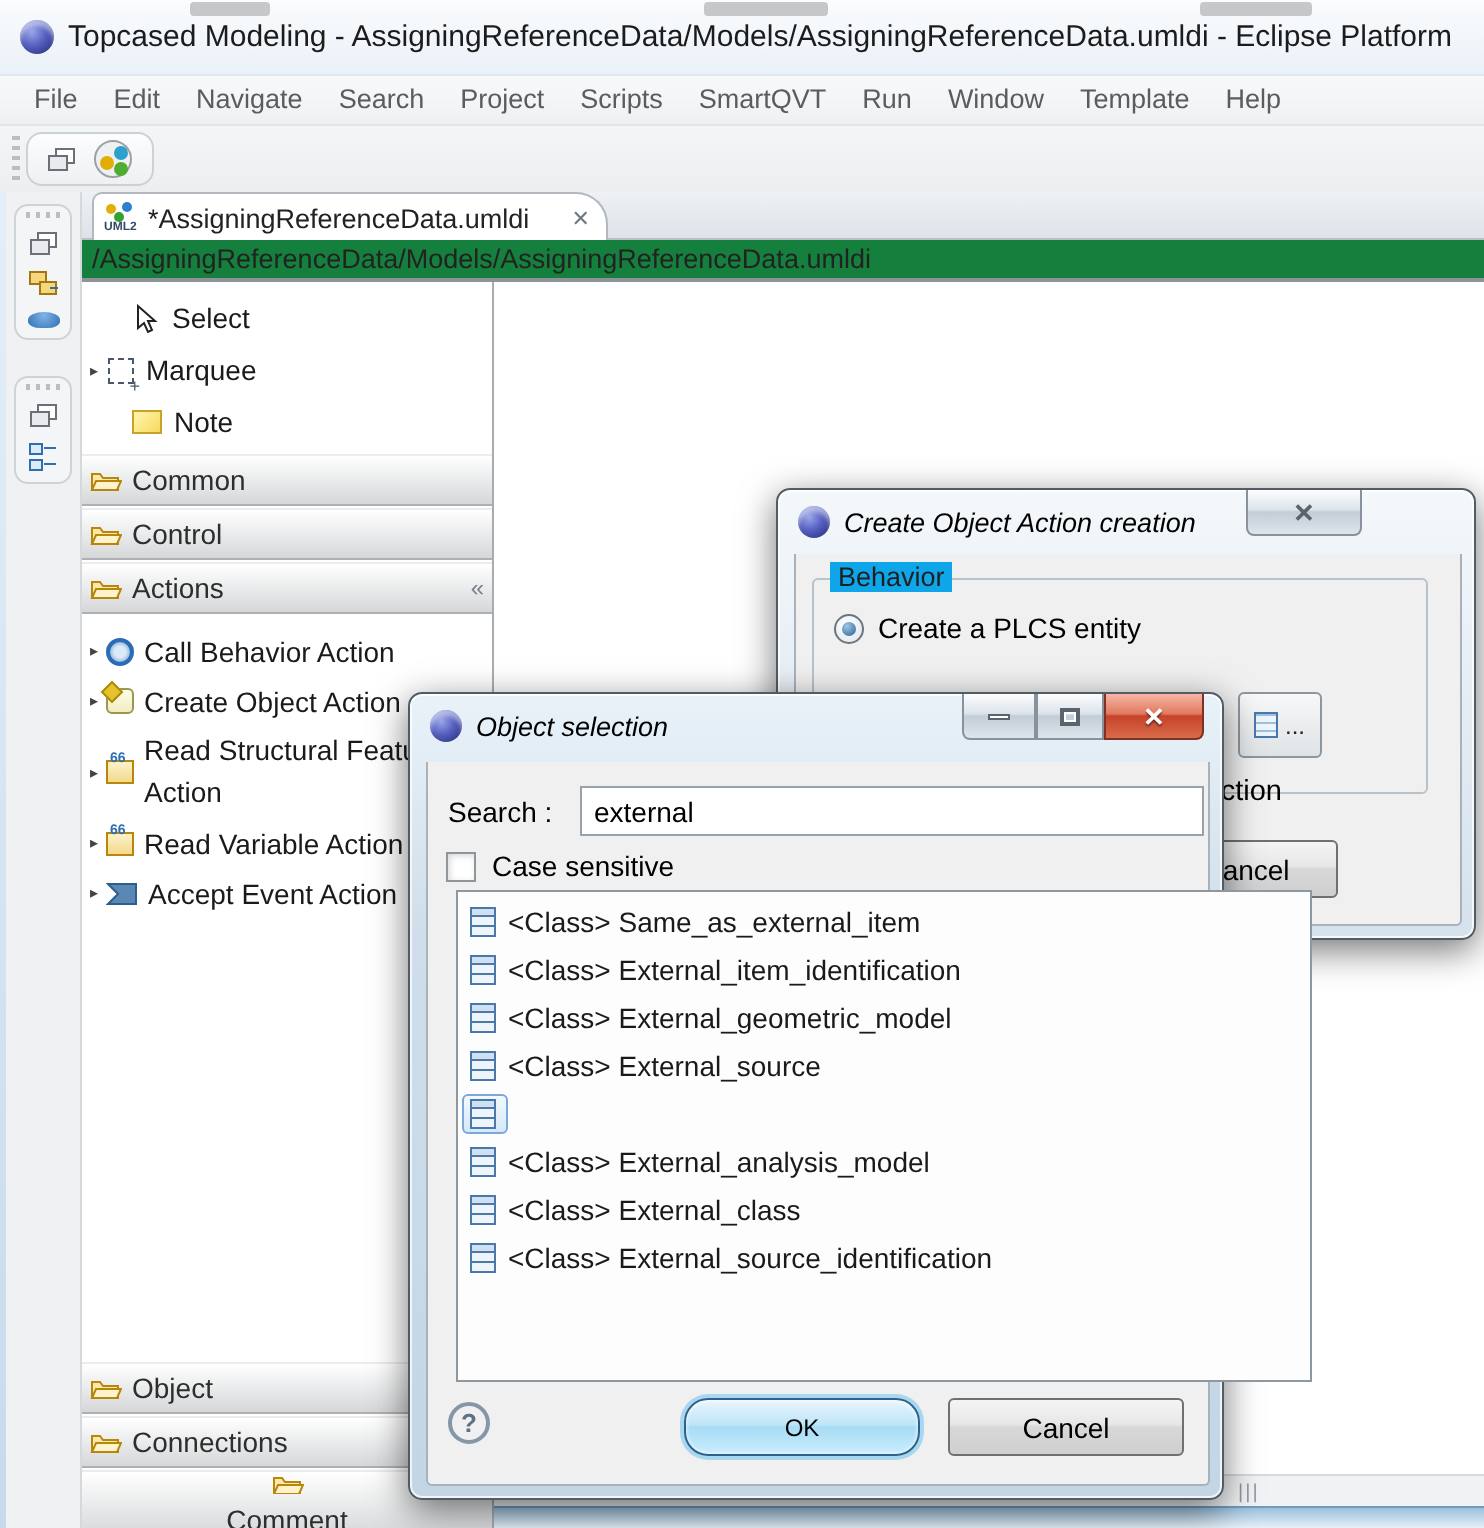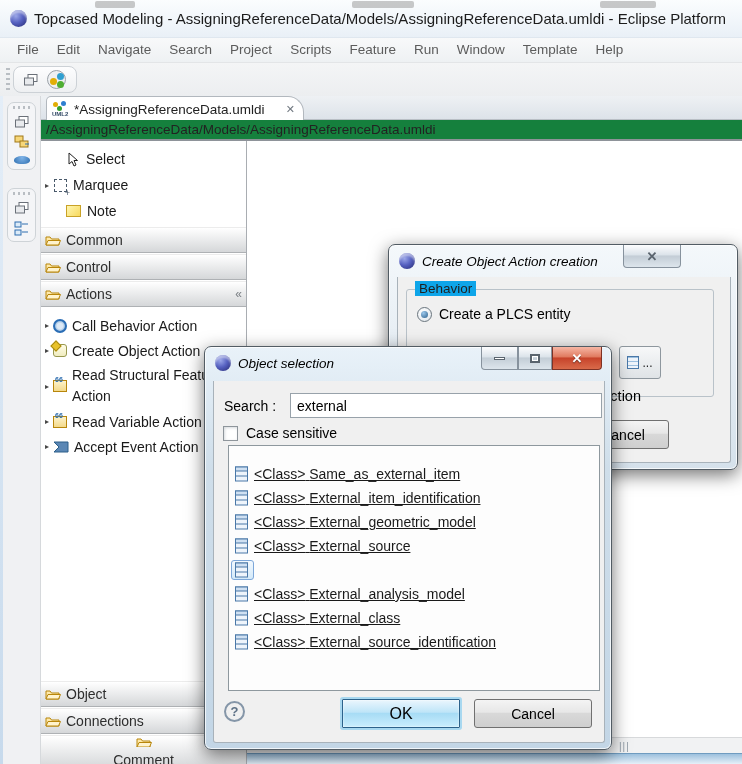--- a/index.html
+++ b/index.html
@@ -155,35 +155,35 @@
 
   
   .search-row { position:absolute; left:10px; top:12px; width:378px; display:flex; align-items:center; }
   .search-row .lbl { font-size:14px; color:#000; width:66px; flex:0 0 auto; }
   .search-input { flex:1; height:25px; border:1px solid #98a2aa; background:#fff; font-size:14px;
     font-family:"Liberation Sans", sans-serif; padding:0 6px; color:#000; }
   .check-row { position:absolute; left:9px; top:44px; display:flex; align-items:center; gap:8px; }
   .checkbox { width:15px; height:15px; border:1px solid #8e959b; background:#fff;
     box-shadow:inset 1px 1px 3px #d6dadd; }
   .check-row .lbl { font-size:14px; color:#000; }
-  .listbox { position:absolute; left:14px; top:64px; width:372px; height:246px; background:#fdfdfd;
-    border:1px solid #8e989e; padding:16px 2px; overflow:hidden;text-decoration:underline; }
+  .listbox { position:absolute; left:14px; top:64px; width:428px; height:246px; background:#fdfdfd;
+    border:1px solid #8e989e; padding:3px 2px; overflow:hidden; }
   .list-row { height:24px; display:flex; align-items:center; }
   .row-inner { display:flex; align-items:center; gap:6px; padding:1px 5px 1px 3px; border:1px solid transparent; }
   .row-inner.sel { background:linear-gradient(#f3f9fe,#d3e9f9); border:1px solid #7da7d9; border-radius:3px; }
   .class-icon { flex:0 0 auto; }
   .list-row .txt { font-size:14px; color:#1a1a1a; white-space:nowrap; }
   .help-circle { position:absolute; left:10px; top:320px; width:21px; height:21px; border-radius:50%;
     border:2px solid #8596a8; color:#5d7186; font-size:13px; font-weight:bold;
     display:flex; align-items:center; justify-content:center; }
   .ok-btn { position:absolute; left:128px; top:318px; width:118px; height:29px;
-    border:1px solid #2c628b; border-radius:1px;
+    border:1px solid #2c628b; border-radius:12px;
     background:linear-gradient(#eaf6fd,#bfe5f8 45%,#a7dcf5 50%,#c9edfd);
     box-shadow:0 0 0 2px #a8d8f0, inset 0 0 2px #fff;
-    font-size:16px; color:#000; display:flex; align-items:center; justify-content:center; }
+    font-size:12px; color:#000; display:flex; align-items:center; justify-content:center; }
   .dlg2-cancel { position:absolute; left:260px; top:318px; width:118px; height:29px; }
 </style>
 </head>
 <body>
 
 <div class="screen">
 
   <div class="abs titlebar">
     <span class="eclipse-ball"></span>
     <span class="title">Topcased Modeling - AssigningReferenceData/Models/AssigningReferenceData.umldi - Eclipse Platform</span>
@@ -192,21 +192,21 @@
   <div class="abs blob" style="left:352px;top:1px;width:62px;"></div>
   <div class="abs blob" style="left:600px;top:1px;width:56px;"></div>
 
   <div class="abs menubar">
     <span class="menu">File</span>
     <span class="menu">Edit</span>
     <span class="menu">Navigate</span>
     <span class="menu">Search</span>
     <span class="menu">Project</span>
     <span class="menu">Scripts</span>
-    <span class="menu">Feature</span>
+    <span class="menu">SmartQVT</span>
     <span class="menu">Run</span>
     <span class="menu">Window</span>
     <span class="menu">Template</span>
     <span class="menu">Help</span>
   </div>
 
   <div class="abs toolbar"></div>
   <div class="abs tb-handle"></div>
   <div class="abs tb-group">
     <svg width="14" height="12">

